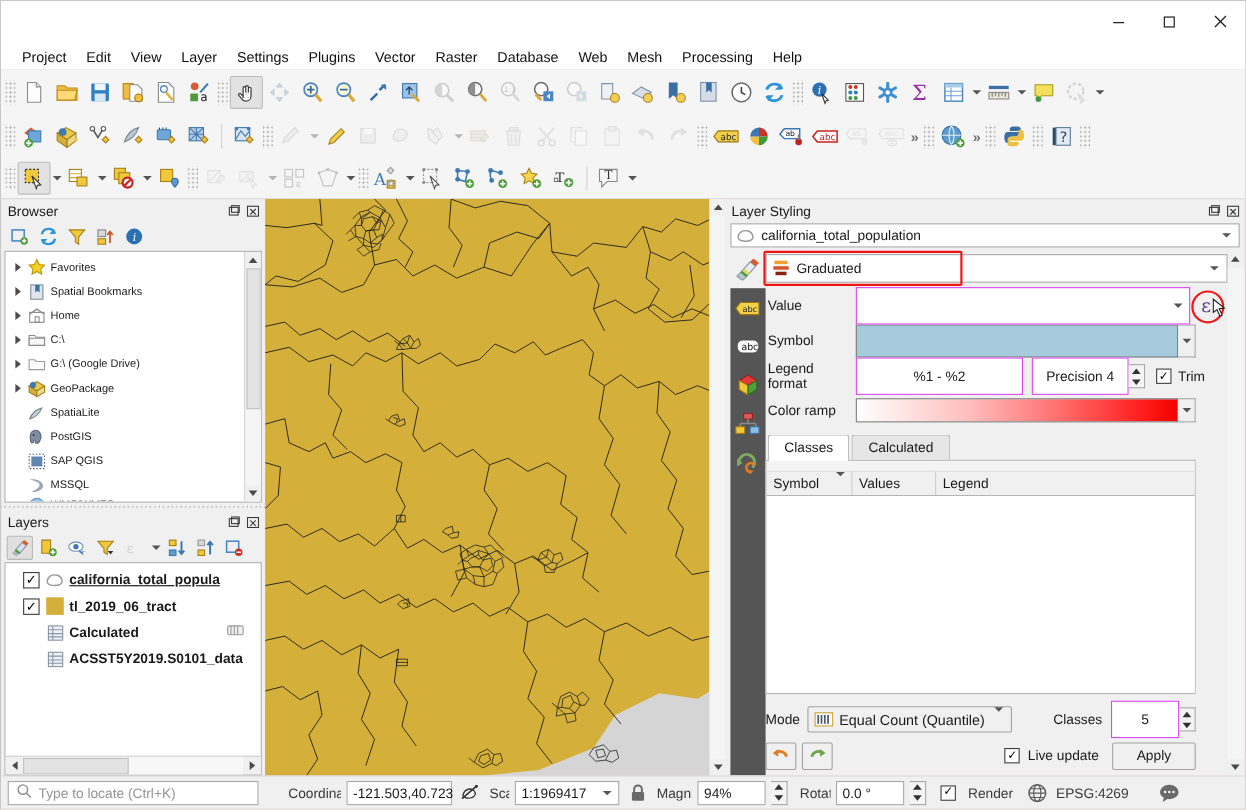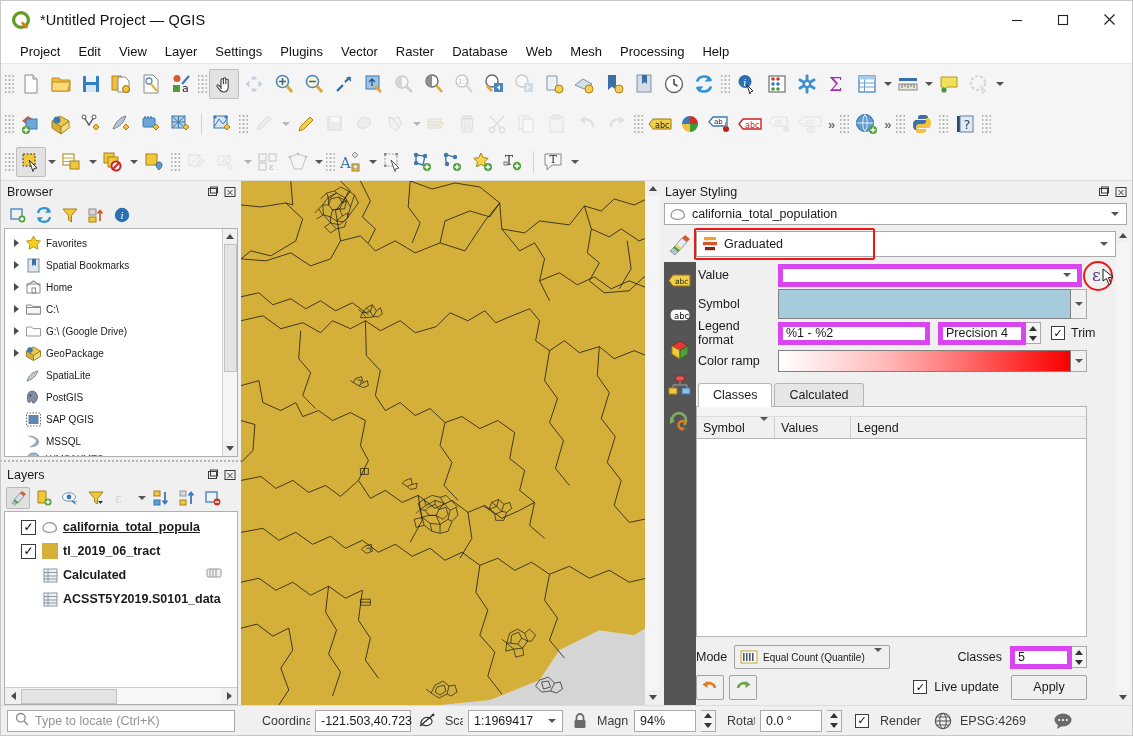--- a/index.html
+++ b/index.html
@@ -168,22 +168,22 @@
   .ls-iconstrip { width: 32px; min-width: 32px; display: flex; flex-direction: column; }
   .ls-ic-top { height: 34px; display: flex; align-items: center; justify-content: center; background: #f0f0f0; }
   .ls-ic-rest { flex: 1; background: #555555; display: flex; flex-direction: column; align-items: center; padding-top: 6px; gap: 11px; }
   .ls-ic { width: 26px; height: 24px; display: flex; align-items: center; justify-content: center; }
   .ls-content { flex: 1; min-width: 0; display: flex; flex-direction: column; position: relative; }
   .ls-scrollcol { width: 14px; min-width: 14px; background: #f0f0f0; display: flex; flex-direction: column; align-items: center; }
 
   .row { display: flex; align-items: center; min-height: 28px; padding: 0 0 0 0; }
   .rlabel { width: 82px; min-width: 82px; font-size: 12.5px; padding-left: 2px; }
   .field {
-    height: 23px; background: #fff; border: 5px solid #d946ef;
-    display: flex; align-items: center; padding: 0 3px; font-size: 12.5px;
+    height: 34px; background: #fff; border: 1px solid #d946ef;
+    display: flex; align-items: center; padding: 0 3px; font-size: 12.5px; justify-content: center;
   }
   .renderer-combo {
     flex: 1; height: 26px; background: #fff; border: 1px solid #a9a9a9;
     display: flex; align-items: center; padding: 0 4px; font-size: 12.5px; gap: 5px;
   }
   .redbox {
     position: absolute; border: 2.5px solid #ef1616; border-radius: 2px;
     pointer-events: none;
   }
   .redcircle { position: absolute; border: 2.5px solid #ef1616; border-radius: 50%; pointer-events: none; }
@@ -227,21 +227,21 @@
   .btn {
     height: 25px; background: #f0f0f0; border: 1px solid #a2a2a2; border-radius: 2px;
     display: flex; align-items: center; justify-content: center; padding: 0 14px; font-size: 12.5px;
   }
   .iconbtn {
     width: 28px; height: 25px; background: #f0f0f0; border: 1px solid #a2a2a2; border-radius: 2px;
     display: flex; align-items: center; justify-content: center;
   }
   .mode-combo {
     height: 24px; background: #f0f0f0; border: 1px solid #a2a2a2; border-radius: 2px;
-    display: flex; align-items: center; gap: 5px; padding: 0 7px 0 5px; font-size: 10px;
+    display: flex; align-items: center; gap: 5px; padding: 0 7px 0 5px; font-size: 13px;
   }
 
   
   .statusbar {
     height: 30px; min-height: 30px; background: #f0f0f0;
     display: flex; align-items: center; gap: 5px; padding: 0 6px;
     border-top: 1px solid #dcdcdc;
   }
   .locate {
     width: 228px; height: 22px; background: #fff; border: 1px solid #a9a9a9;
@@ -258,29 +258,20 @@
     display: flex; align-items: center; padding: 0 3px 0 5px; font-size: 12.5px; gap: 4px;
   }
   .noselect { user-select: none; }
 </style>
 </head>
 <body>
 
 <div id="app" class="noselect">
 
   <div class="titlebar">
-    <div class="title-left">
-      <span class="qgis-logo">
-        <svg width="22" height="22" viewBox="0 0 22 22">
-          <path d="M11 2 A9 9 0 1 0 11 20 A9 9 0 0 0 11 2 Z M11 5.2 A5.8 5.8 0 1 1 11 16.8 A5.8 5.8 0 0 1 11 5.2 Z" fill="#5f9d20"></path>
-          <path d="M12.5 12.5 L18.5 17.5 L16 20 L11 14.5 Z" fill="#e07b22"></path>
-        </svg>
-      </span>
-      <span class="title-text">*Untitled Project — QGIS</span>
-    </div>
     <div class="win-btns">
       <div class="win-btn">
         <svg width="12" height="12" viewBox="0 0 12 12">
             <line x1="1" y1="6.5" x2="11" y2="6.5" stroke="#222" stroke-width="1.1"></line>
           </svg>
       </div>
       <div class="win-btn">
         <svg width="12" height="12" viewBox="0 0 12 12">
             <rect x="1.5" y="1.5" width="9" height="9" fill="none" stroke="#222" stroke-width="1.1"></rect>
           </svg>

